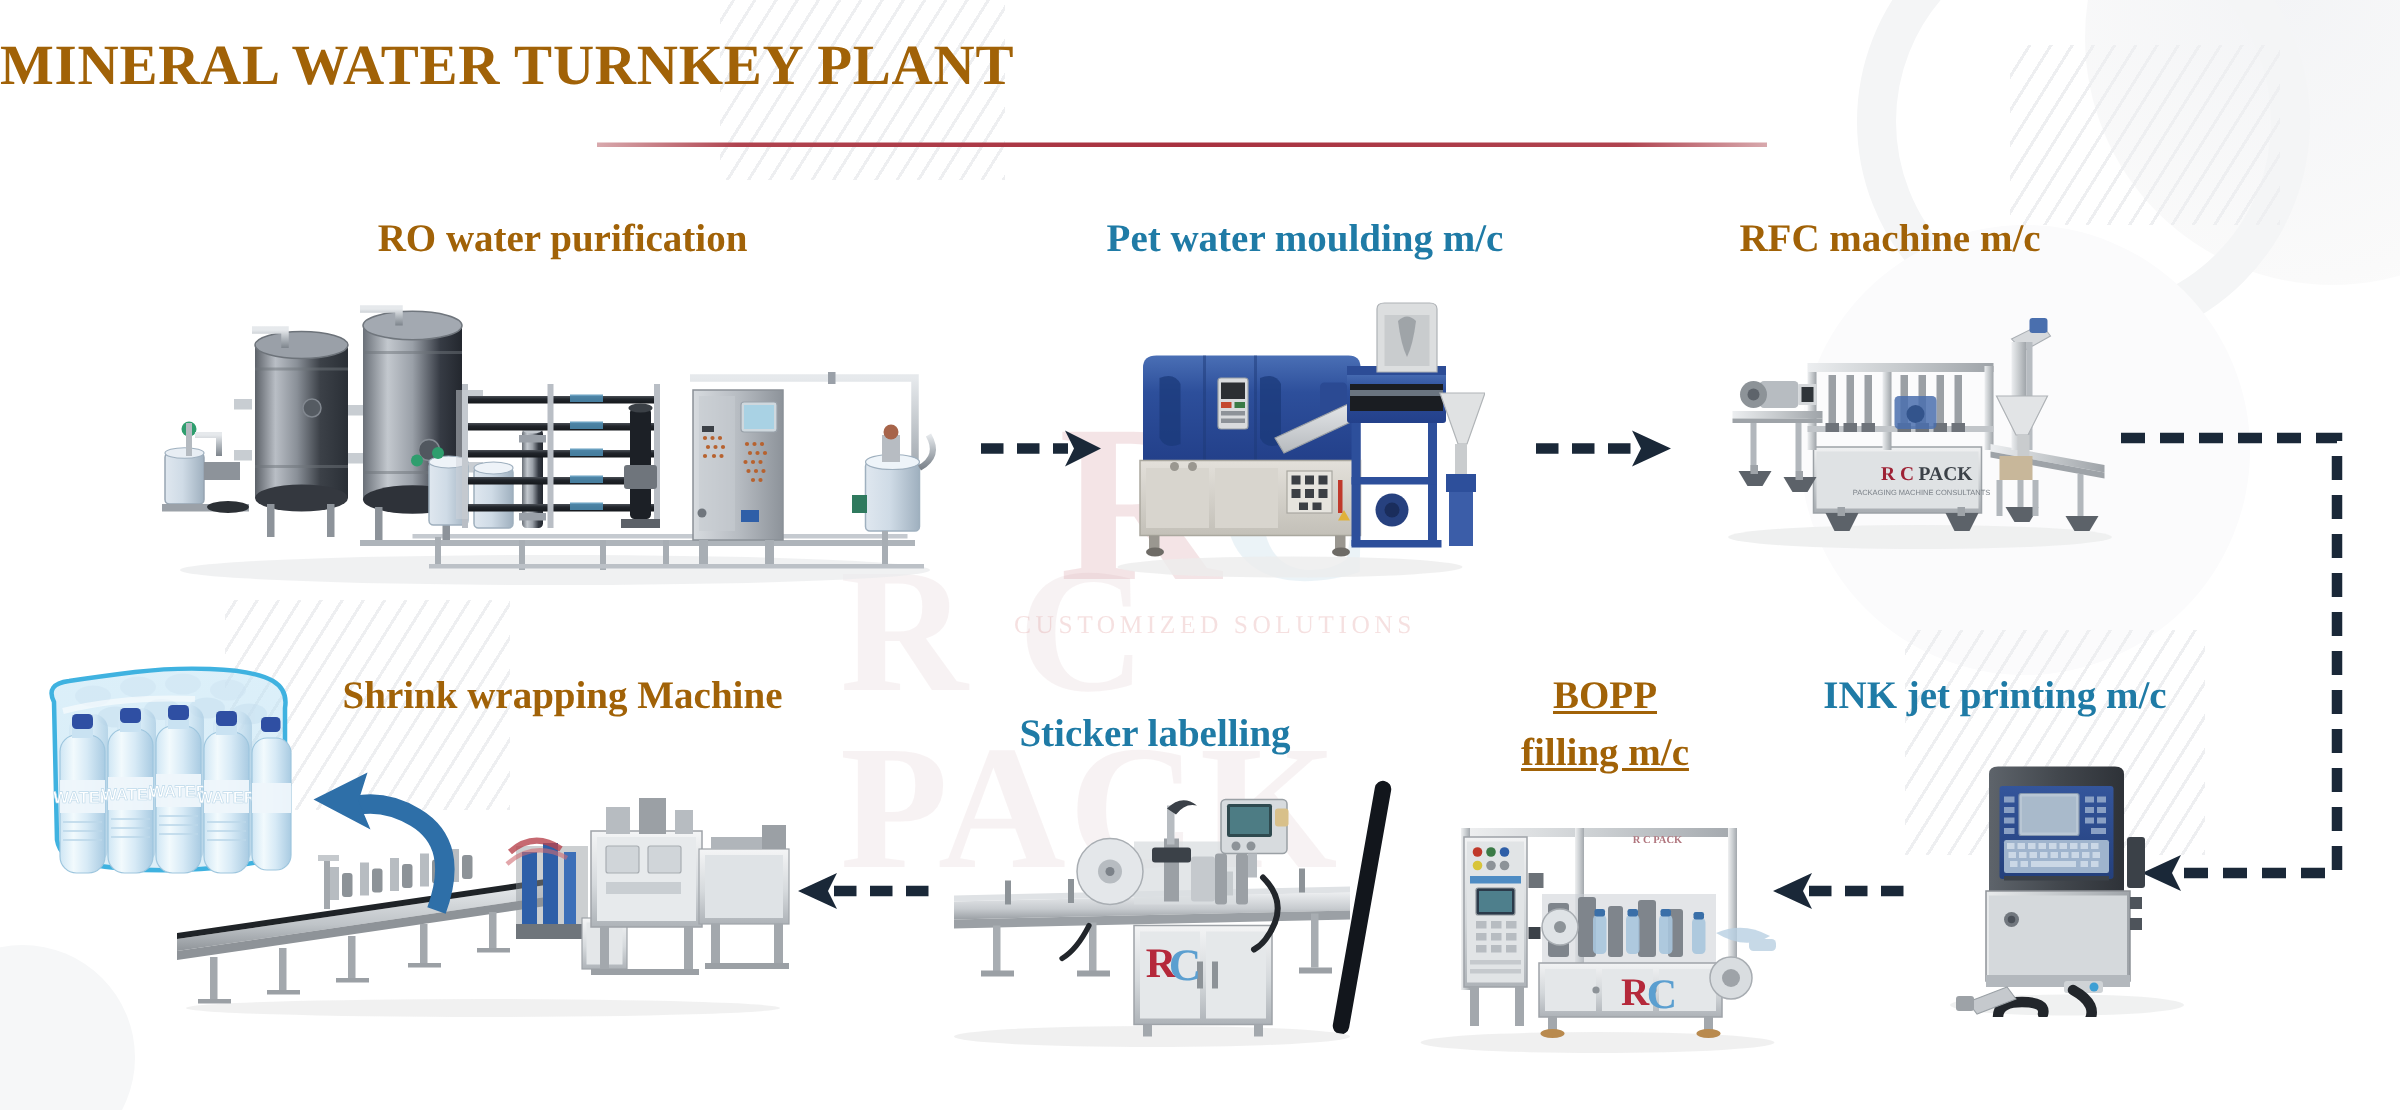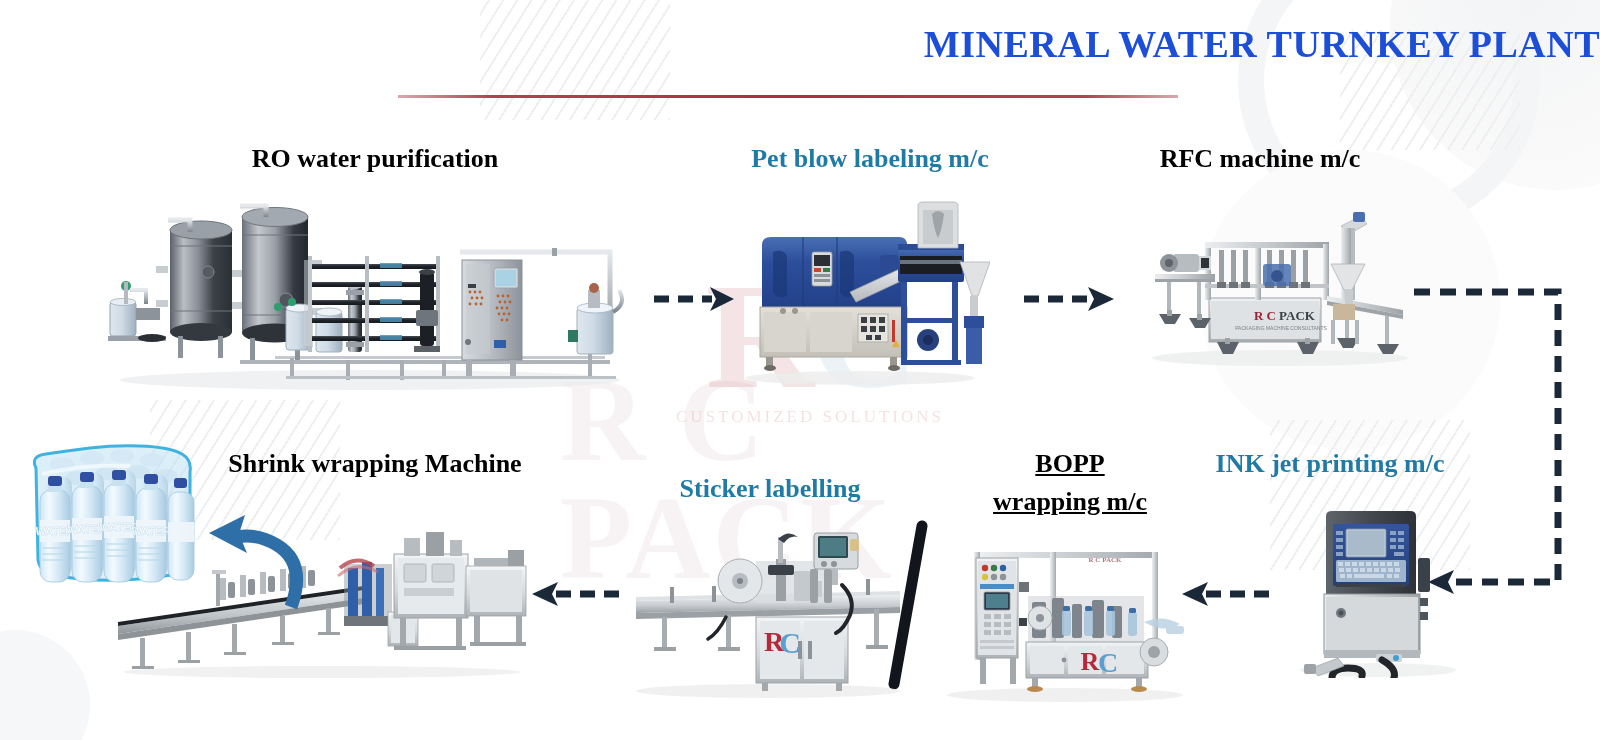--- a/index.html
+++ b/index.html
@@ -32,32 +32,32 @@
   .wm-c{color:#6fa8c8;}
   .wm-sub{font-size:17px;letter-spacing:3px;color:#b91c1c;margin-top:6px;}
   .watermark2{
     position:absolute;left:560px;top:420px;width:520px;height:120px;
     opacity:.13;font-size:118px;font-weight:bold;letter-spacing:2px;line-height:1;
     display:flex;align-items:center;justify-content:center;
   }
 
   
   .title{
-    position:absolute;top:22px;left:0;width:1600px;text-align:right;
-    font-size:38px;font-weight:bold;color:#1d4ed8;letter-spacing:.5px;
+    position:absolute;top:22px;left:0;width:1600px;text-align:left;
+    font-size:38px;font-weight:bold;color:#a16207;letter-spacing:.5px;
     font-family:"Liberation Serif", serif;
   }
   .title-rule{
     position:absolute;top:95px;left:398px;width:780px;height:3px;
     background:linear-gradient(to right,#d8a9ad 0%,#b0434f 12%,#a8313f 50%,#b0434f 88%,#d8a9ad 100%);
   }
 
   
   .lbl{position:absolute;font-weight:bold;font-size:26px;line-height:1.45;text-align:center;}
-  .red{color:#000000;}
+  .red{color:#a16207;}
   .teal{color:#1f7ba6;}
 
   
   .machine{position:absolute;}
   .machine svg{display:block;width:100%;height:100%;}
 
   
   .arrow{position:absolute;}
   .arrow svg{display:block;}
 </style>
@@ -82,27 +82,27 @@
   <div class="wm-sub">CUSTOMIZED SOLUTIONS</div>
 </div>
 <div class="watermark2">
   <span style="color:#c9a0a6;">R C PACK</span>
 </div>
 
 <div class="title">MINERAL WATER TURNKEY PLANT</div>
 <div class="title-rule"></div>
 
 <div class="lbl red" style="left:180px;top:140px;width:390px;">RO water purification</div>
-<div class="lbl teal" style="left:680px;top:140px;width:380px;">Pet blow labeling m/c</div>
+<div class="lbl teal" style="left:680px;top:140px;width:380px;">Pet water moulding m/c</div>
 <div class="lbl red" style="left:1110px;top:140px;width:300px;">RFC machine m/c</div>
 
 <div class="lbl teal" style="left:1170px;top:445px;width:320px;">INK jet printing m/c</div>
 <div class="lbl red" style="left:960px;top:445px;width:220px;text-decoration:underline;">
   <div>BOPP</div>
-  <div>wrapping m/c</div>
+  <div>filling m/c</div>
 </div>
 <div class="lbl teal" style="left:640px;top:445px;width:260px;margin-top:25px;">
   <div>Sticker labelling</div>
 </div>
 <div class="lbl red" style="left:180px;top:445px;width:390px;">Shrink wrapping Machine</div>
 
 <div class="machine" style="left:90px;top:190px;width:560px;height:205px;">
 <svg viewBox="0 0 560 205" xmlns="http://www.w3.org/2000/svg">
   <defs>
     <linearGradient id="tank" x1="0" y1="0" x2="1" y2="0">

